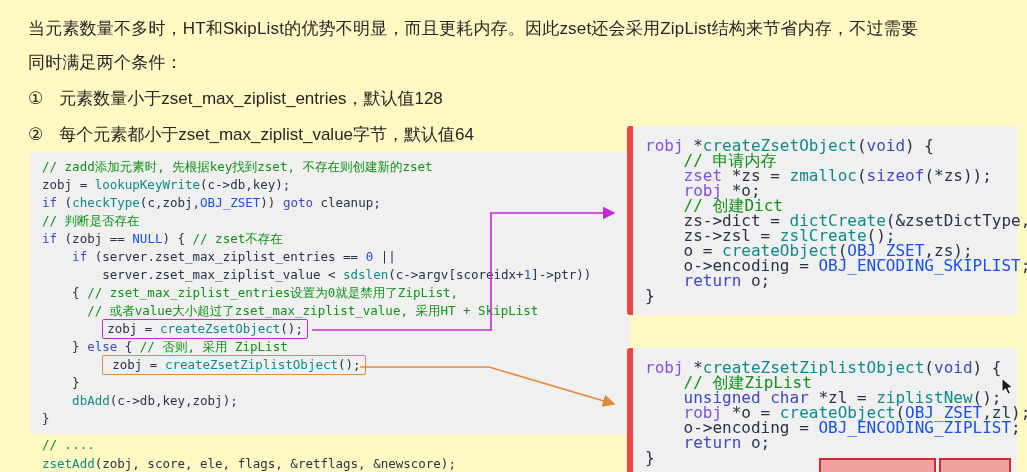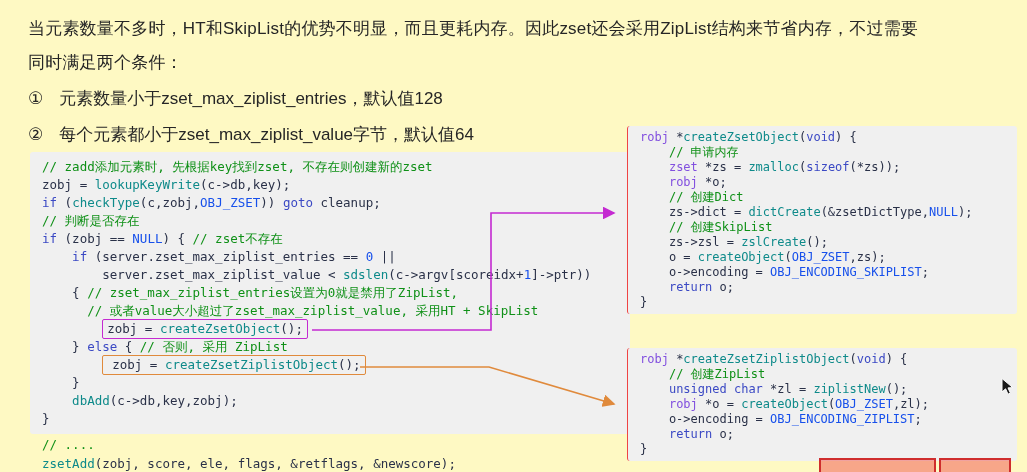--- a/index.html
+++ b/index.html
@@ -14,21 +14,21 @@
     white-space:nowrap; letter-spacing:.2px;
   }
   .bullet { position:absolute; left:28px; font-size:17px; color:#262626; white-space:nowrap; }
   .bullet .marker { margin-right:16px; }
   .code-block {
     position:absolute; background:var(--code-bg);
     font-family:"DejaVu Sans Mono","Liberation Mono",monospace;
     font-size:12.5px; line-height:18px; color:var(--plain);
     padding:6px 12px; border-radius:3px; font-variant-ligatures:none;
   }
-  .code-block.small { font-size:12px; line-height:15px; padding:4px 12px; border-left:1px solid #ef4444; }
+  .code-block.small { font-size:16px; line-height:15px; padding:12px 12px; border-left:6px solid #ef4444; }
   .code-tail {
     position:absolute; background:transparent;
     font-family:"DejaVu Sans Mono","Liberation Mono",monospace;
     font-size:12.5px; line-height:18.5px; color:var(--plain); font-variant-ligatures:none;
   }
   .code-line { white-space:pre; }
   .tk-p { color:var(--plain); }
   .tk-c { color:var(--comment); }
   .tk-k { color:var(--keyword); }
   .tk-f { color:var(--func); }
@@ -80,21 +80,20 @@
       <div class="code-line"><span class="tk-f">zsetAdd</span><span class="tk-p">(zobj, score, ele, flags, &amp;retflags, &amp;newscore);</span></div>
     </div>
 
   <div class="code-block small" style="left:627px; top:126px; width:390px;">
       <div class="code-line"><span class="tk-t">robj</span><span class="tk-p"> *</span><span class="tk-f">createZsetObject</span><span class="tk-p">(</span><span class="tk-k">void</span><span class="tk-p">) {</span></div>
       <div class="code-line"><span class="tk-p">    </span><span class="tk-c">// 申请内存</span></div>
       <div class="code-line"><span class="tk-p">    </span><span class="tk-t">zset</span><span class="tk-p"> *zs = </span><span class="tk-f">zmalloc</span><span class="tk-p">(</span><span class="tk-k">sizeof</span><span class="tk-p">(*zs));</span></div>
       <div class="code-line"><span class="tk-p">    </span><span class="tk-t">robj</span><span class="tk-p"> *o;</span></div>
       <div class="code-line"><span class="tk-p">    </span><span class="tk-c">// 创建Dict</span></div>
       <div class="code-line"><span class="tk-p">    zs-&gt;dict = </span><span class="tk-f">dictCreate</span><span class="tk-p">(&amp;zsetDictType,</span><span class="tk-x">NULL</span><span class="tk-p">);</span></div>
-      <div class="code-line"><span class="tk-p">    </span><span class="tk-c">// 创建SkipList</span></div>
       <div class="code-line"><span class="tk-p">    zs-&gt;zsl = </span><span class="tk-f">zslCreate</span><span class="tk-p">();</span></div>
       <div class="code-line"><span class="tk-p">    o = </span><span class="tk-f">createObject</span><span class="tk-p">(</span><span class="tk-x">OBJ_ZSET</span><span class="tk-p">,zs);</span></div>
       <div class="code-line"><span class="tk-p">    o-&gt;encoding = </span><span class="tk-x">OBJ_ENCODING_SKIPLIST</span><span class="tk-p">;</span></div>
       <div class="code-line"><span class="tk-p">    </span><span class="tk-k">return</span><span class="tk-p"> o;</span></div>
       <div class="code-line"><span class="tk-p">}</span></div>
     </div>
 
   <div class="code-block small" style="left:627px; top:348px; width:390px;">
       <div class="code-line"><span class="tk-t">robj</span><span class="tk-p"> *</span><span class="tk-f">createZsetZiplistObject</span><span class="tk-p">(</span><span class="tk-k">void</span><span class="tk-p">) {</span></div>
       <div class="code-line"><span class="tk-p">    </span><span class="tk-c">// 创建ZipList</span></div>

